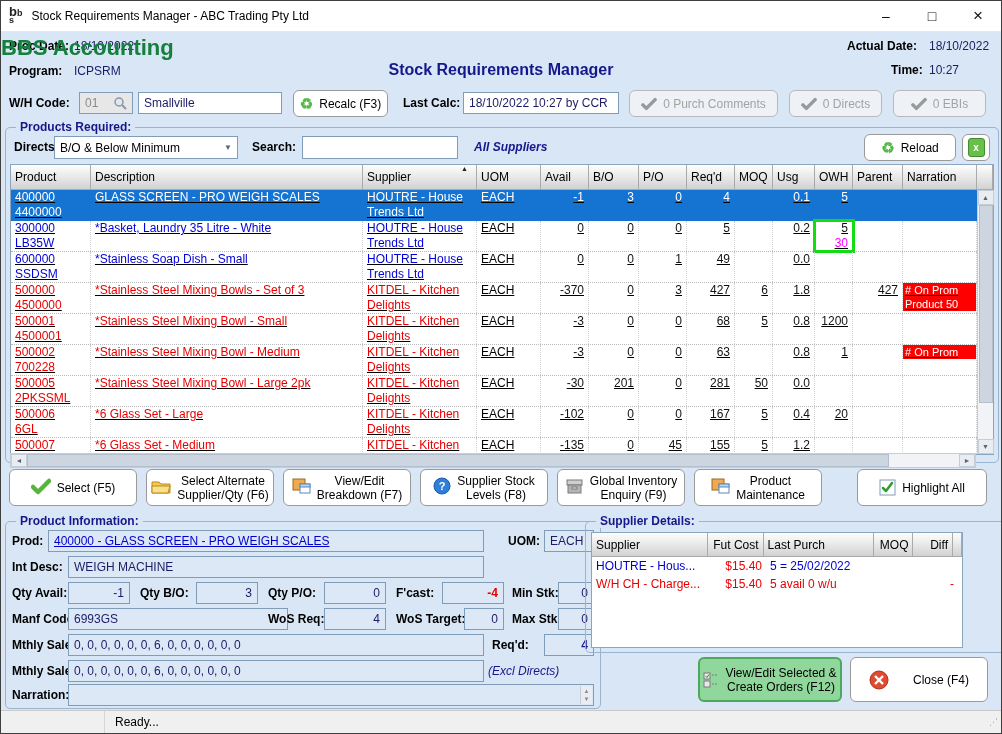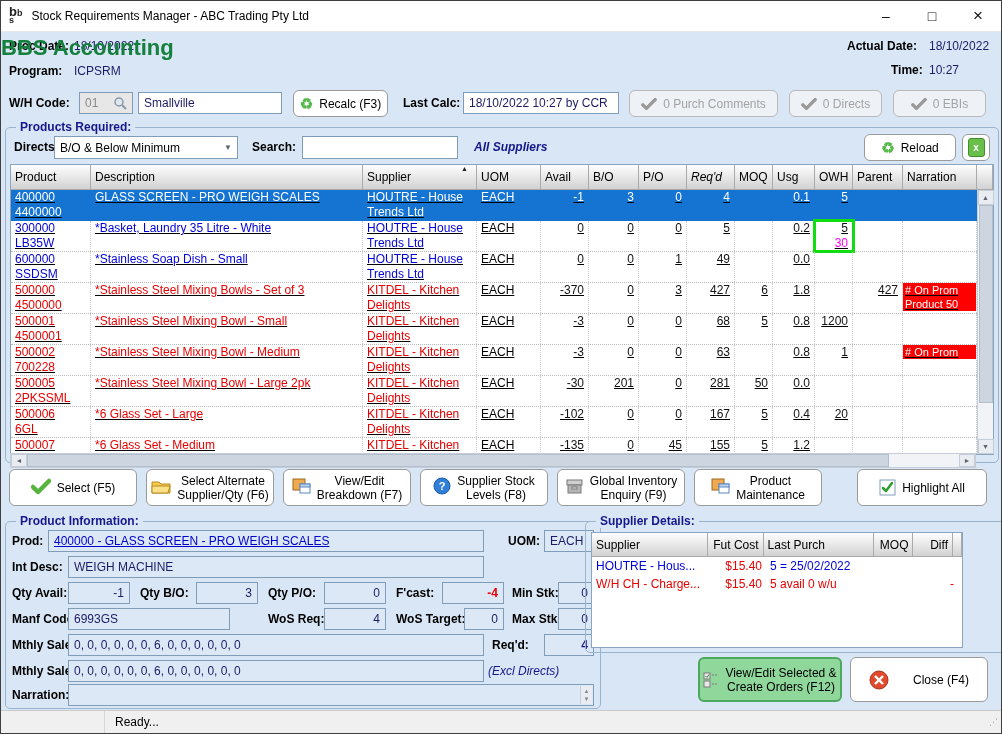--- a/index.html
+++ b/index.html
@@ -90,20 +90,21 @@
       <div class="win-btn">□</div>
       <div class="win-btn" style="font-size:17px;">×</div>
     </div>
   </div>
 
   <span class="hdr-label" style="top:38px;left:8px;">Proc Date:</span>
   <span class="hdr-val" style="top:38px;left:73px;">18/10/2022</span>
   <span class="hdr-label" style="top:63px;left:8px;">Program:</span>
   <span class="hdr-val" style="top:63px;left:73px;">ICPSRM</span>
   <div class="big-title">BBS Accounting</div>
+  <div class="sub-title">Stock Requirements Manager</div>
   <span class="hdr-label" style="top:38px;left:846px;">Actual Date:</span>
   <span class="hdr-val" style="top:38px;left:928px;">18/10/2022</span>
   <span class="hdr-label" style="top:62px;left:890px;">Time:</span>
   <span class="hdr-val" style="top:62px;left:928px;">10:27</span>
 
   <span class="hdr-label" style="top:95px;left:8px;">W/H Code:</span>
   <div class="field" style="top:91px;left:78px;width:54px;background:#e7e7e7;color:#8a8a8a;">
     <span>01</span>
     <svg class="icon-svg" style="margin-left:auto;" width="14" height="14" viewBox="0 0 14 14">
       <circle cx="6" cy="6" r="4" fill="#dfe6ee" stroke="#8a97a6" stroke-width="1.5"></circle>
@@ -162,21 +163,21 @@
 
     <div class="ptable">
       <div class="phead" id="phead">
           <div class="hcell" style="width: 80px;">Product</div>
           <div class="hcell" style="width: 272px;">Description</div>
           <div class="hcell" style="width: 114px;">Supplier<span class="sortmark">▲</span></div>
           <div class="hcell" style="width: 64px;">UOM</div>
           <div class="hcell" style="width: 48px;">Avail</div>
           <div class="hcell" style="width: 50px;">B/O</div>
           <div class="hcell" style="width: 48px;">P/O</div>
-          <div class="hcell" style="width: 48px; font-style: italic;">Req'd</div>
+          <div class="hcell" style="width: 48px;">Req'd</div>
           <div class="hcell" style="width: 38px;">MOQ</div>
           <div class="hcell" style="width: 42px;">Usg</div>
           <div class="hcell" style="width: 38px;">OWH</div>
           <div class="hcell" style="width: 50px;">Parent</div>
           <div class="hcell" style="width: 74px;">Narration</div>
           <div class="hcell" style="width: 16px; flex: 1 1 0%;"></div>
         </div>
     <div style="display: flex;">
           <div class="pbody" style="width: 966px;">
             <div class="trow selected">
@@ -486,21 +487,21 @@
     <span class="pi-label" style="top:64px;left:390px;">F'cast:</span>
     <div class="field ro num" style="top:60px;left:436px;width:62px;">
         <span style="color:#e80000;font-weight:bold;">-4</span>
       </div>
     <span class="pi-label" style="top:64px;left:506px;">Min Stk:</span>
     <div class="field ro num" style="top:60px;left:552px;width:36px;">
         <span>0</span>
       </div>
 
     <span class="pi-label" style="top:90px;left:6px;">Manf Code:</span>
-    <div class="field ro" style="top:86px;left:62px;width:162px;">
+    <div class="field ro" style="top:86px;left:62px;width:220px;">
         <span>6993GS</span>
       </div>
     <span class="pi-label" style="top:90px;left:262px;">WoS Req:</span>
     <div class="field ro num" style="top:86px;left:318px;width:62px;">
         <span>4</span>
       </div>
     <span class="pi-label" style="top:90px;left:390px;">WoS Target:</span>
     <div class="field ro num" style="top:86px;left:458px;width:40px;">
         <span>0</span>
       </div>

